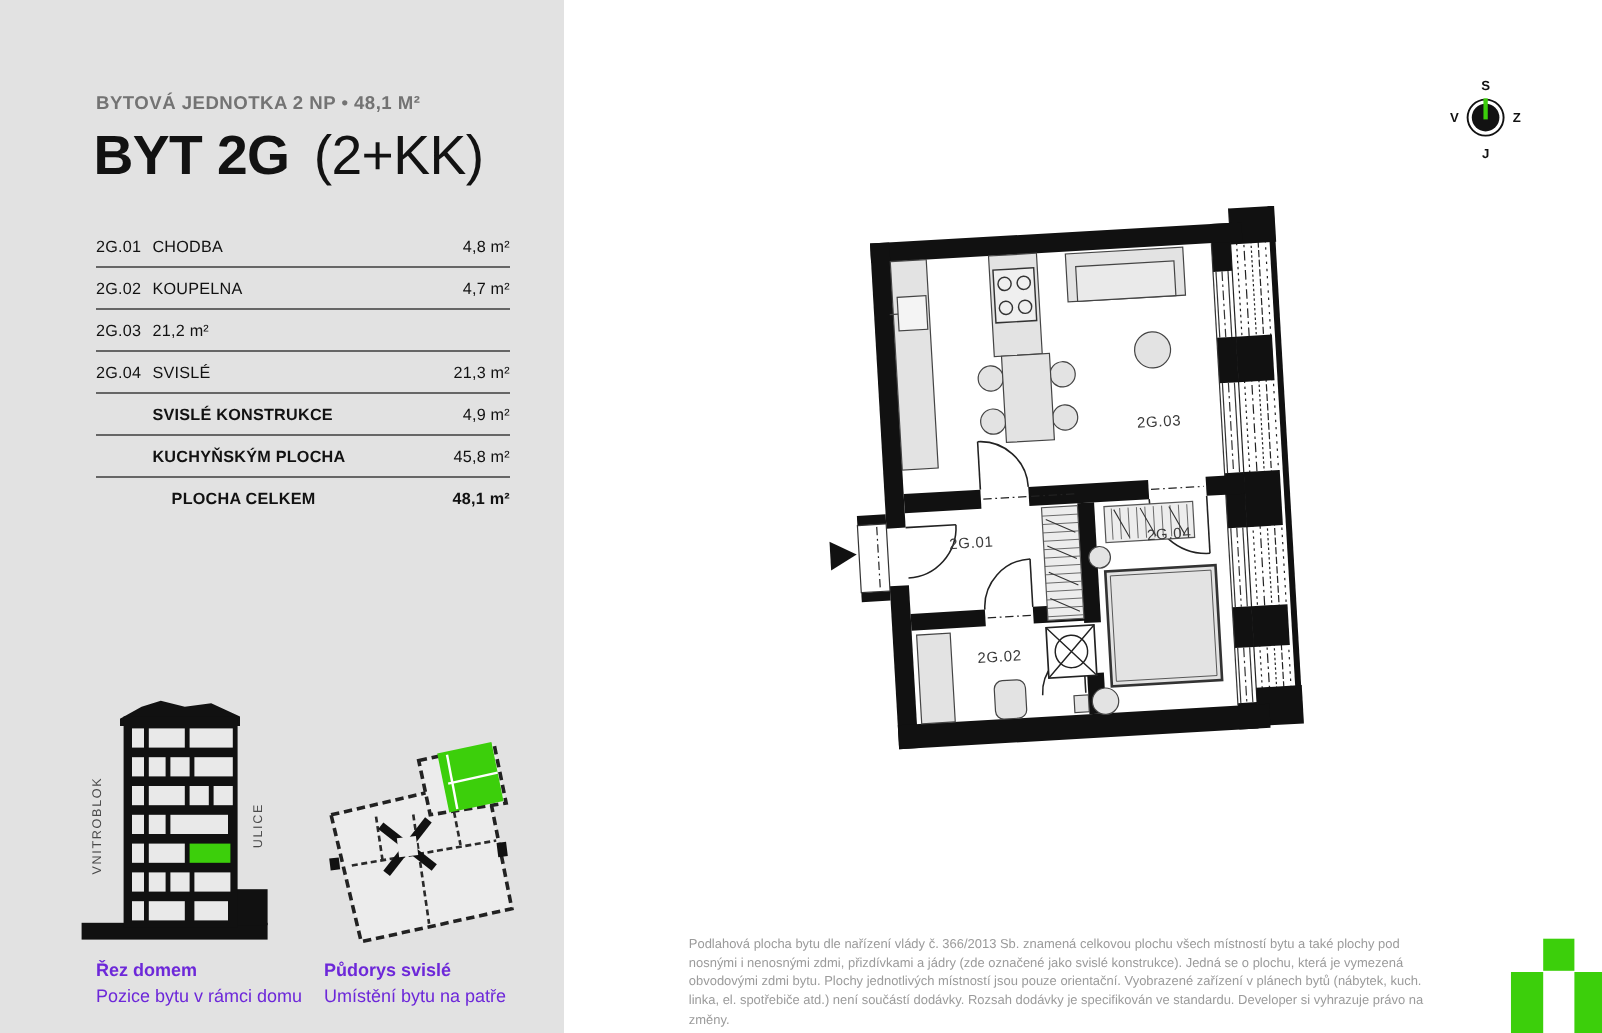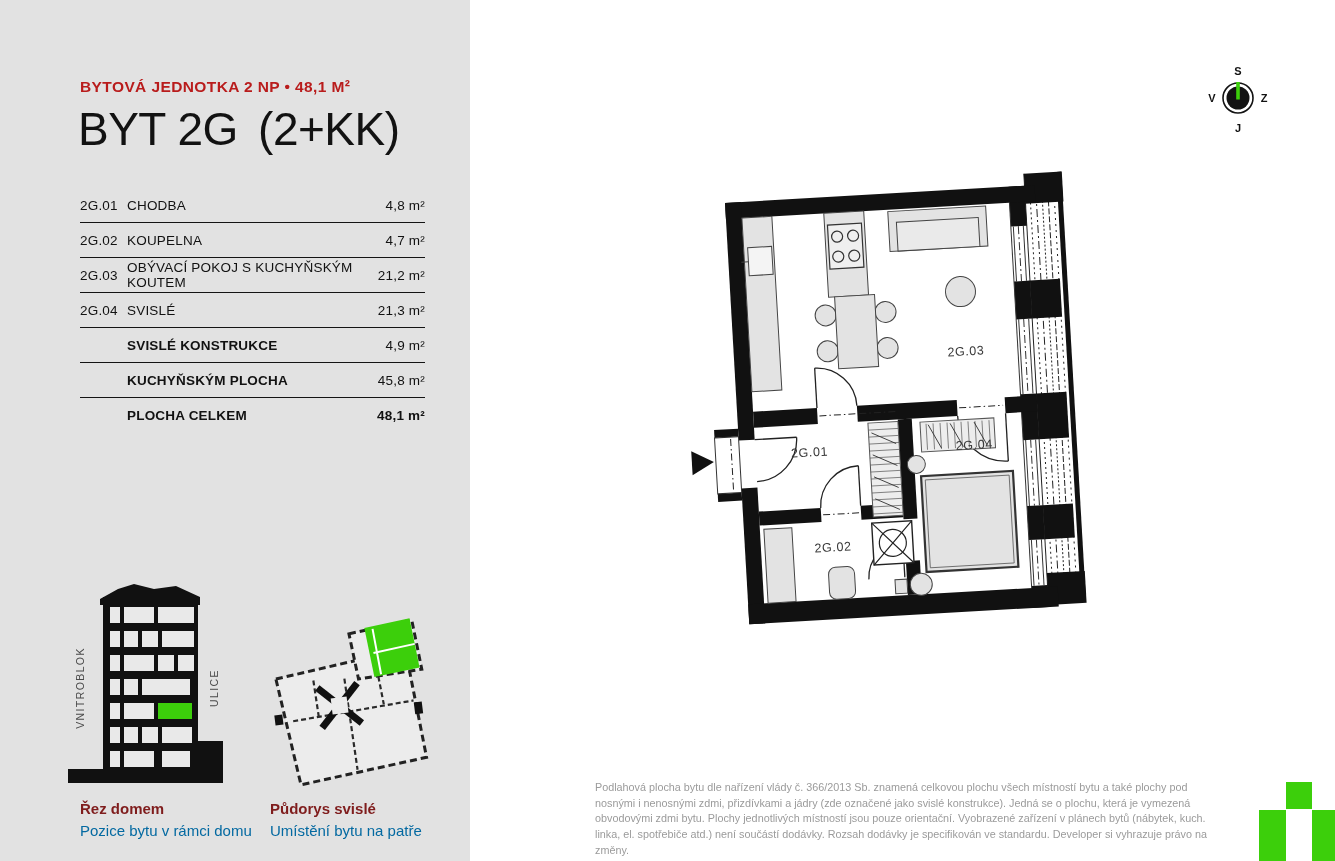--- a/index.html
+++ b/index.html
@@ -1,33 +1,33 @@
 <!DOCTYPE html>
 <html><head>
 <meta charset="utf-8">
 <style>
   html,body{margin:0;padding:0;background:#fff;font-family:"Liberation Sans",sans-serif;}
   #canvas{position:relative;width:1335px;height:861px;background:#fff;overflow:hidden;color:#121212;}
   .abs{position:absolute;}
   .left-panel{left:0;top:0;width:470px;height:861px;background:#e2e2e2;}
-  .kicker{left:80px;top:78px;font-size:15.5px;font-weight:bold;letter-spacing:.4px;color:#b91c1c;}
+  .kicker{left:80px;top:78px;font-size:15.5px;font-weight:bold;letter-spacing:.4px;color:#737373;}
   .title{left:78px;top:102px;font-size:46px;letter-spacing:-0.5px;white-space:nowrap;}
-  .title .t-main{font-weight:400;}
+  .title .t-main{font-weight:700;}
   .title .t-suffix{font-weight:400;margin-left:8px;}
   .area-table{left:80px;top:188px;width:345px;}
   .trow{display:flex;align-items:center;height:34px;border-bottom:1px solid #141414;font-size:13.5px;letter-spacing:.2px;}
-  .trow:last-child{border-bottom:none;}
+  .trow:last-child{border-bottom:none;gap:16px;}
   .t-code{width:47px;flex:none;}
   .t-name{flex:1;padding-right:6px;}
   .t-val{flex:none;text-align:left;white-space:nowrap;}
   .bold{font-weight:bold;}
   .fig-caption{font-size:15px;}
-  .fig-caption .cap-title{font-weight:bold;margin-bottom:5px;color:#7f1d1d;}
-  .fig-caption .cap-sub{color:#0369a1;margin-top:0;}
-  .disclaimer{left:595px;top:780px;width:616px;font-size:10.8px;line-height:15.7px;color:#9b9b9b;}
+  .fig-caption .cap-title{font-weight:bold;margin-bottom:5px;color:#6d28d9;}
+  .fig-caption .cap-sub{color:#6d28d9;margin-top:0;}
+  .disclaimer{left:574px;top:780px;width:616px;font-size:10.8px;line-height:15.7px;color:#9b9b9b;}
   .plan-label{font-size:12.5px;letter-spacing:.6px;fill:#3a3a3a;}
   .side-label{font-size:10.5px;letter-spacing:1.4px;fill:#4a4a4a;}
   .compass-letter{font-size:11px;font-weight:bold;fill:#121212;}
   svg{display:block;}
 </style>
 </head>
 <body>
 
 <div id="canvas">
 
@@ -49,21 +49,20 @@
       </div>
 
       <div class="trow">
         <span class="t-code">2G.02</span>
         <span class="t-name">KOUPELNA</span>
         <span class="t-val">4,7 m²</span>
       </div>
 
       <div class="trow">
         <span class="t-code">2G.03</span>
-        <span class="t-name">OBÝVACÍ POKOJ S KUCHYŇSKÝM KOUTEM</span>
         <span class="t-val">21,2 m²</span>
       </div>
 
       <div class="trow">
         <span class="t-code">2G.04</span>
         <span class="t-name">SVISLÉ</span>
         <span class="t-val">21,3 m²</span>
       </div>
 
       <div class="trow">

